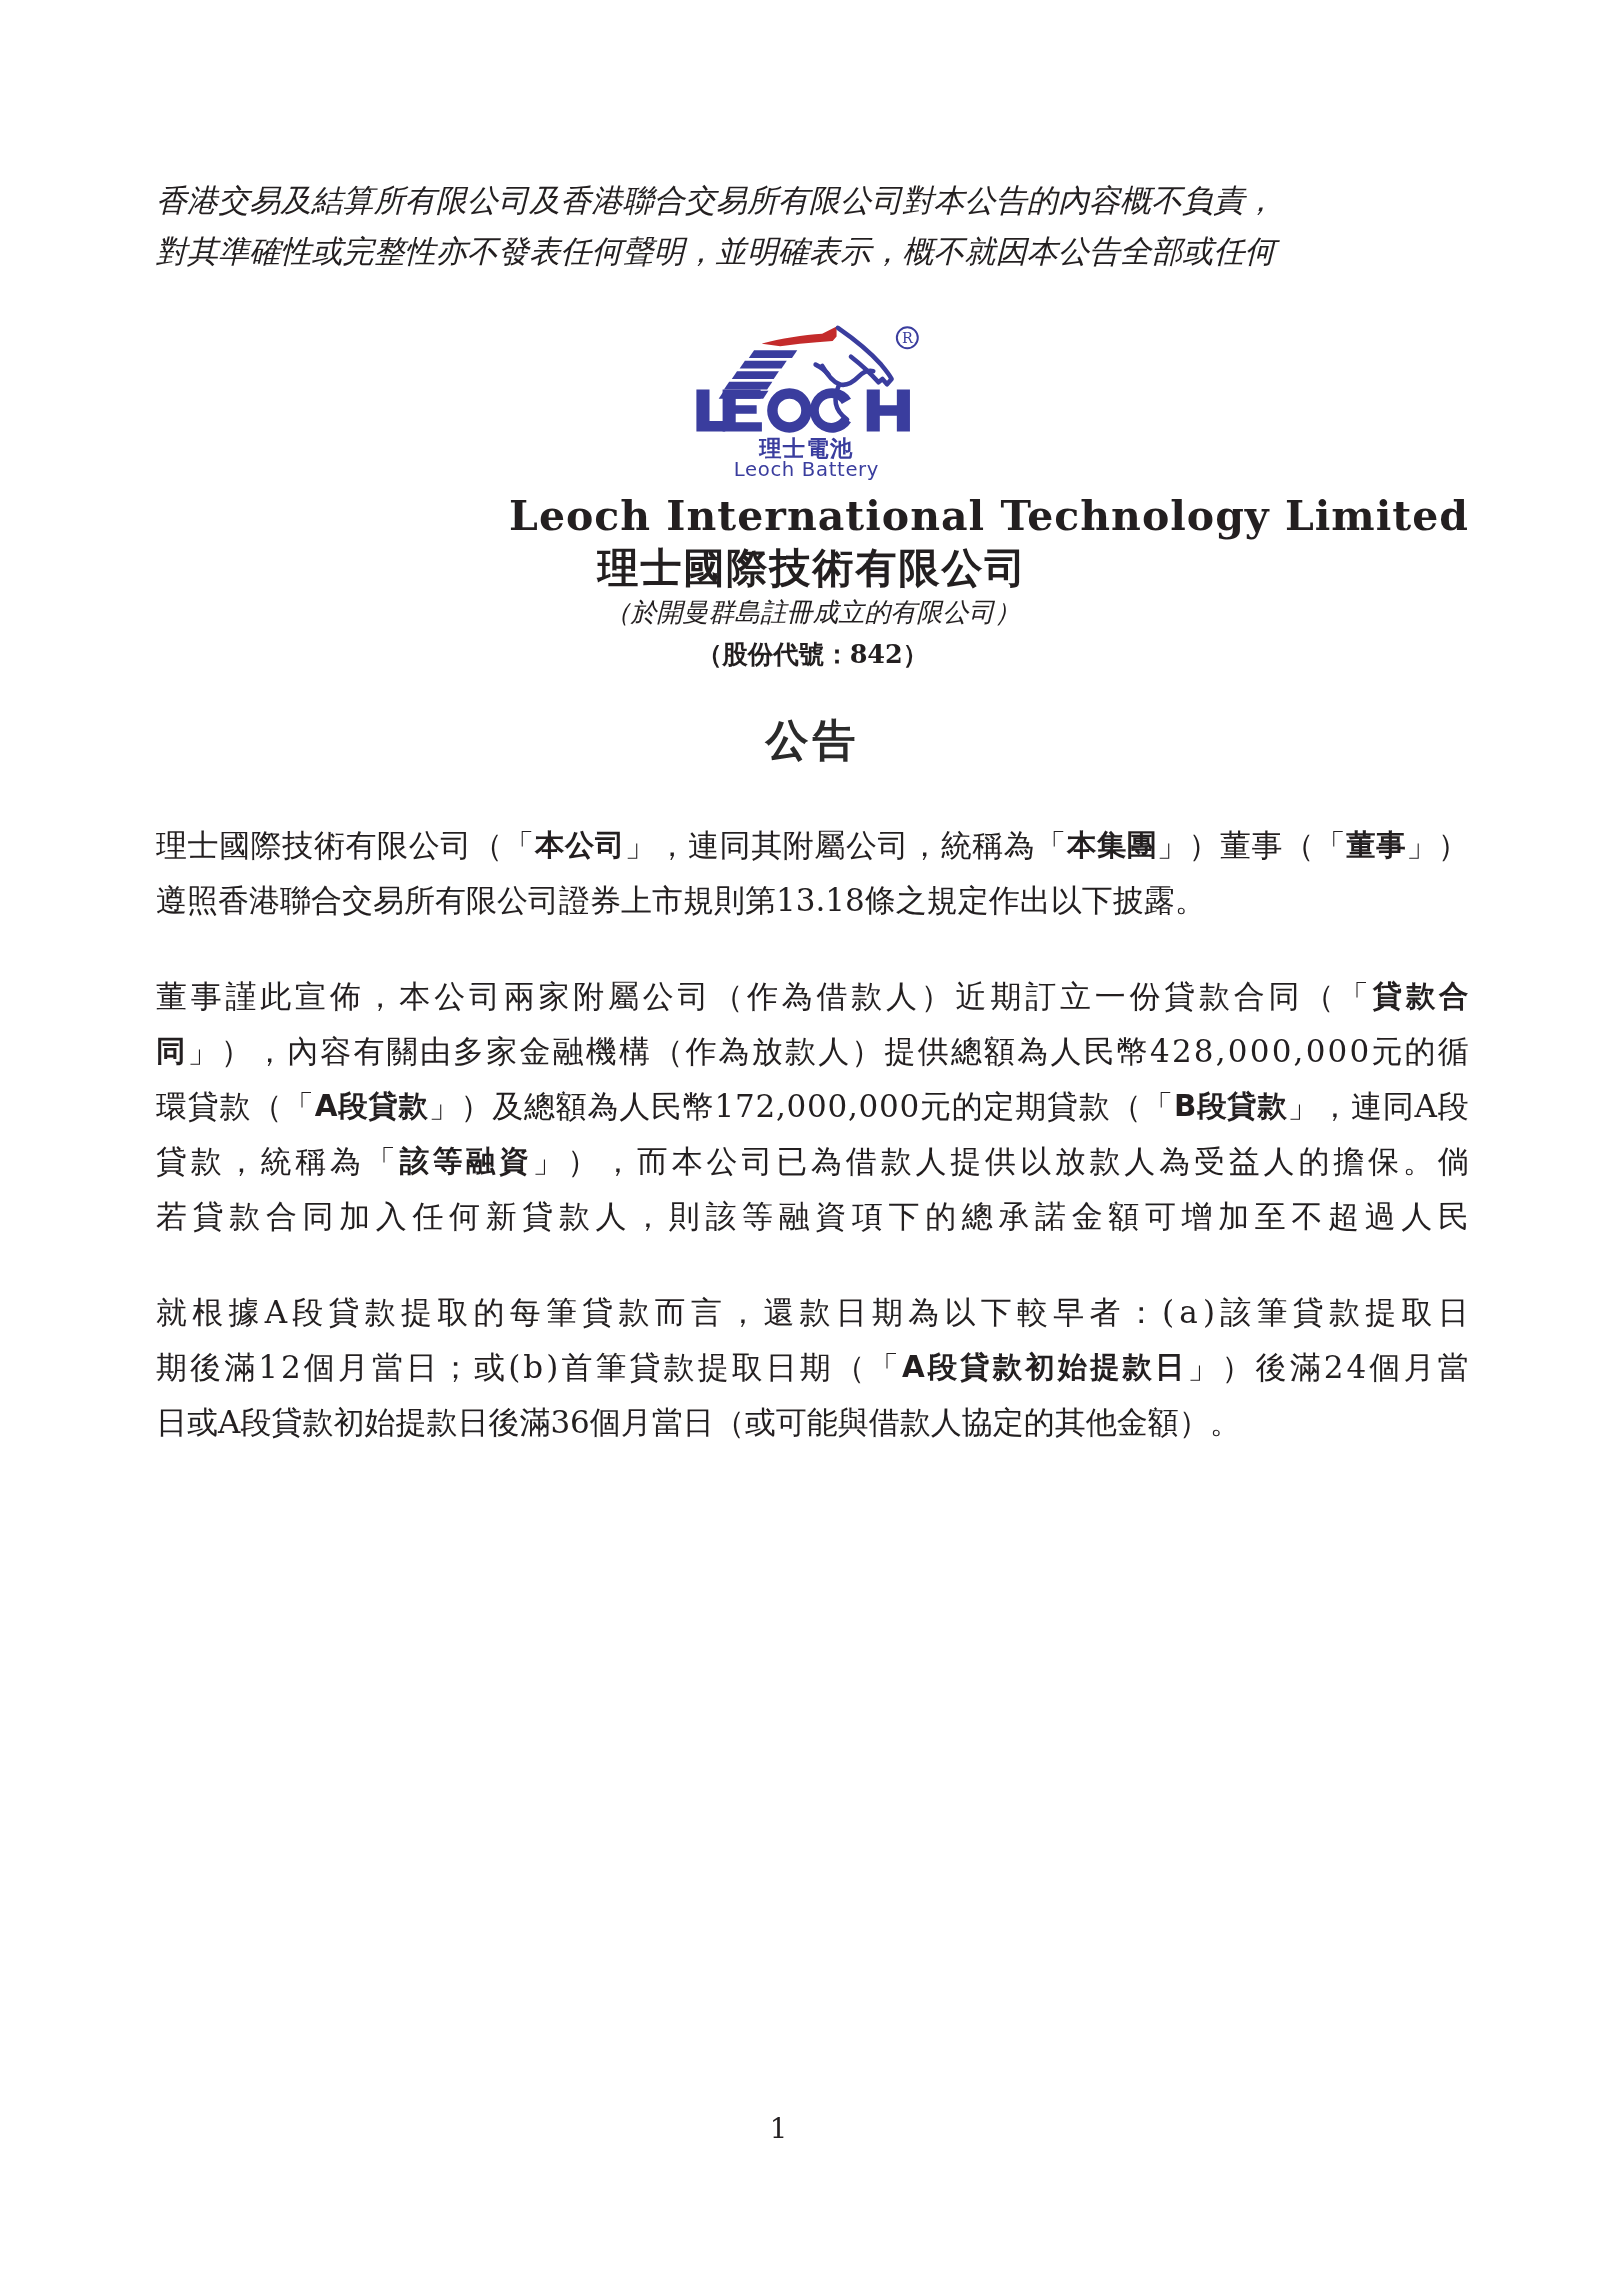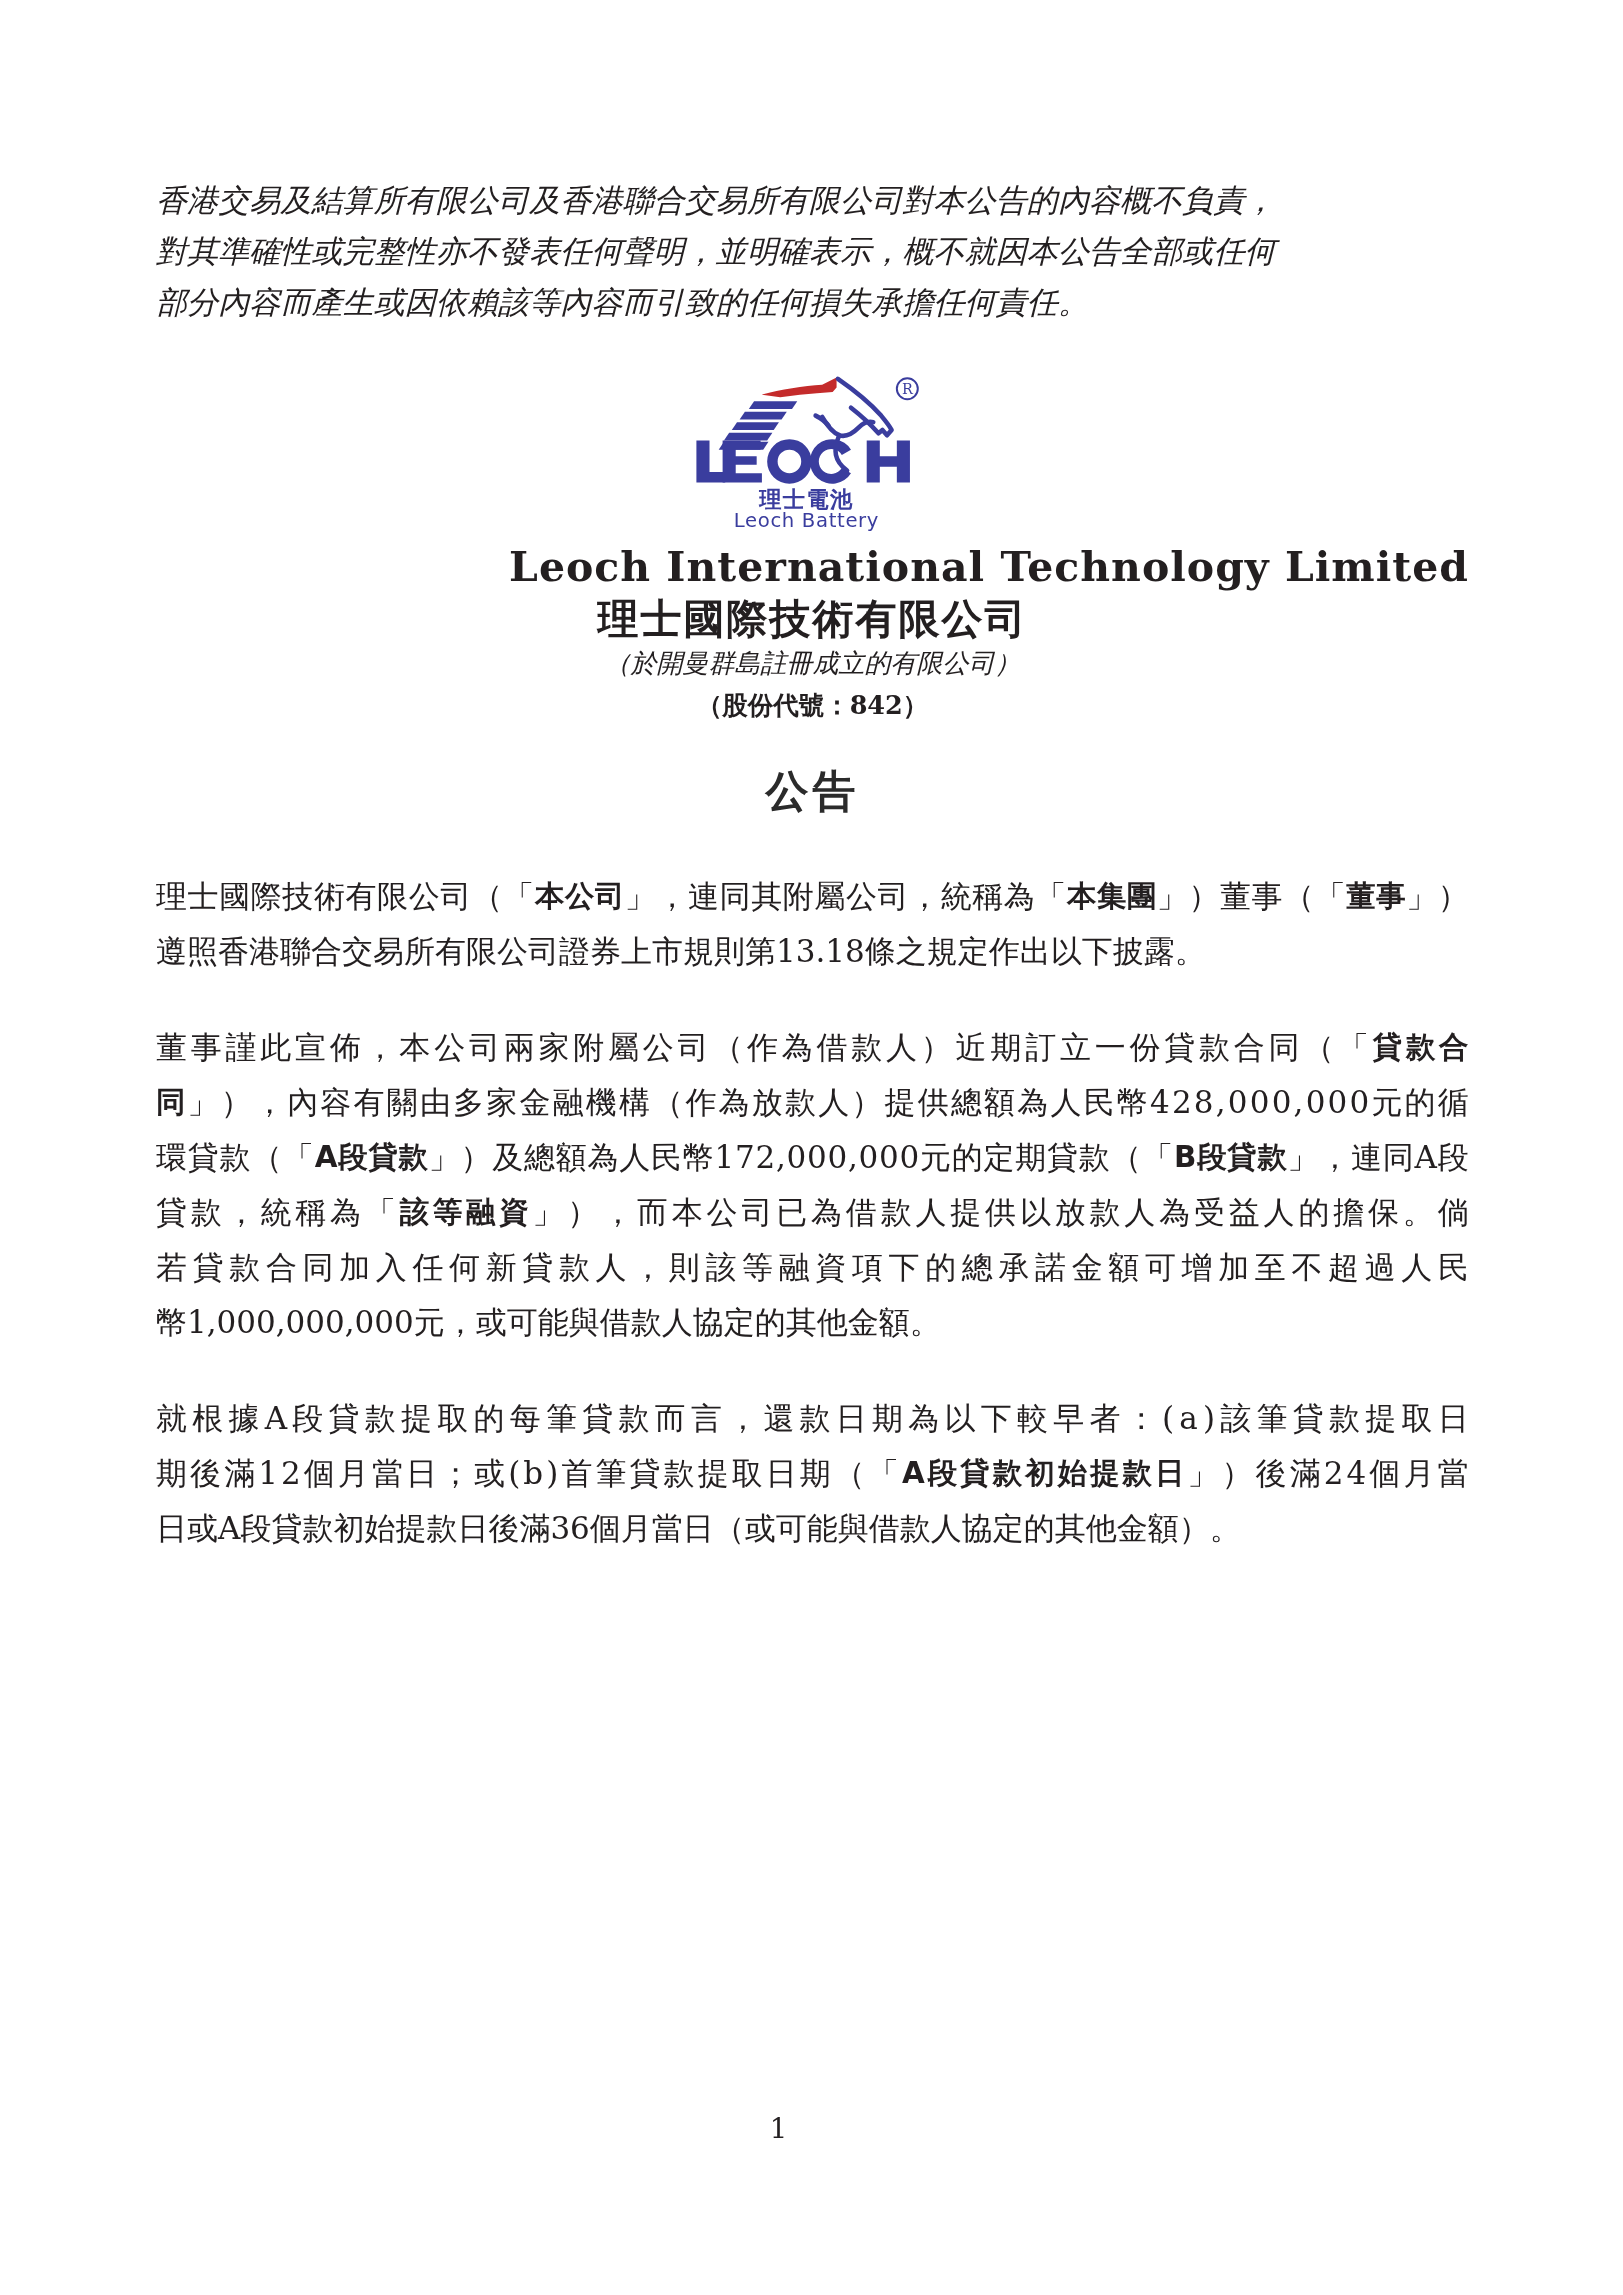--- a/index.html
+++ b/index.html
@@ -148,21 +148,20 @@
 </style>
 </head>
 <body>
 
 <div class="page">
   <div class="content">
 
     <div class="disclaimer">
       <span class="ln">香港交易及結算所有限公司及香港聯合交易所有限公司對本公告的內容概不負責，</span>
       <span class="ln">對其準確性或完整性亦不發表任何聲明，並明確表示，概不就因本公告全部或任何</span>
-      <span class="ln">部分內容而產生或因依賴該等內容而引致的任何損失承擔任何責任。</span>
     </div>
 
     <div class="logo-wrap">
       <div class="logo">
         <svg viewBox="0 0 400 250" xmlns="http://www.w3.org/2000/svg" aria-label="Leoch Battery logo">
 
           <path d="M122 42 C150 34 186 29 214 27 L236 16 L236 31 L230 38 L206 40 L180 42 L150 46 Z" fill="#c42b2b"></path>
 
           <g fill="#3a3d9e">
             <path d="M110 52 L176 52 L168 64 L102 64 Z"></path>
@@ -471,21 +470,20 @@
             <span>可</span>
             <span>增</span>
             <span>加</span>
             <span>至</span>
             <span>不</span>
             <span>超</span>
             <span>過</span>
             <span>人</span>
             <span>民</span>
           </span>
-          <span class="ln"><span>幣1,000,000,000元，或可能與借款人協定的其他金額。</span></span>
         </div>
       <div class="para">
           <span class="ln j">
             <span>就</span>
             <span>根</span>
             <span>據</span>
             <span>A</span>
             <span>段</span>
             <span>貸</span>
             <span>款</span>

